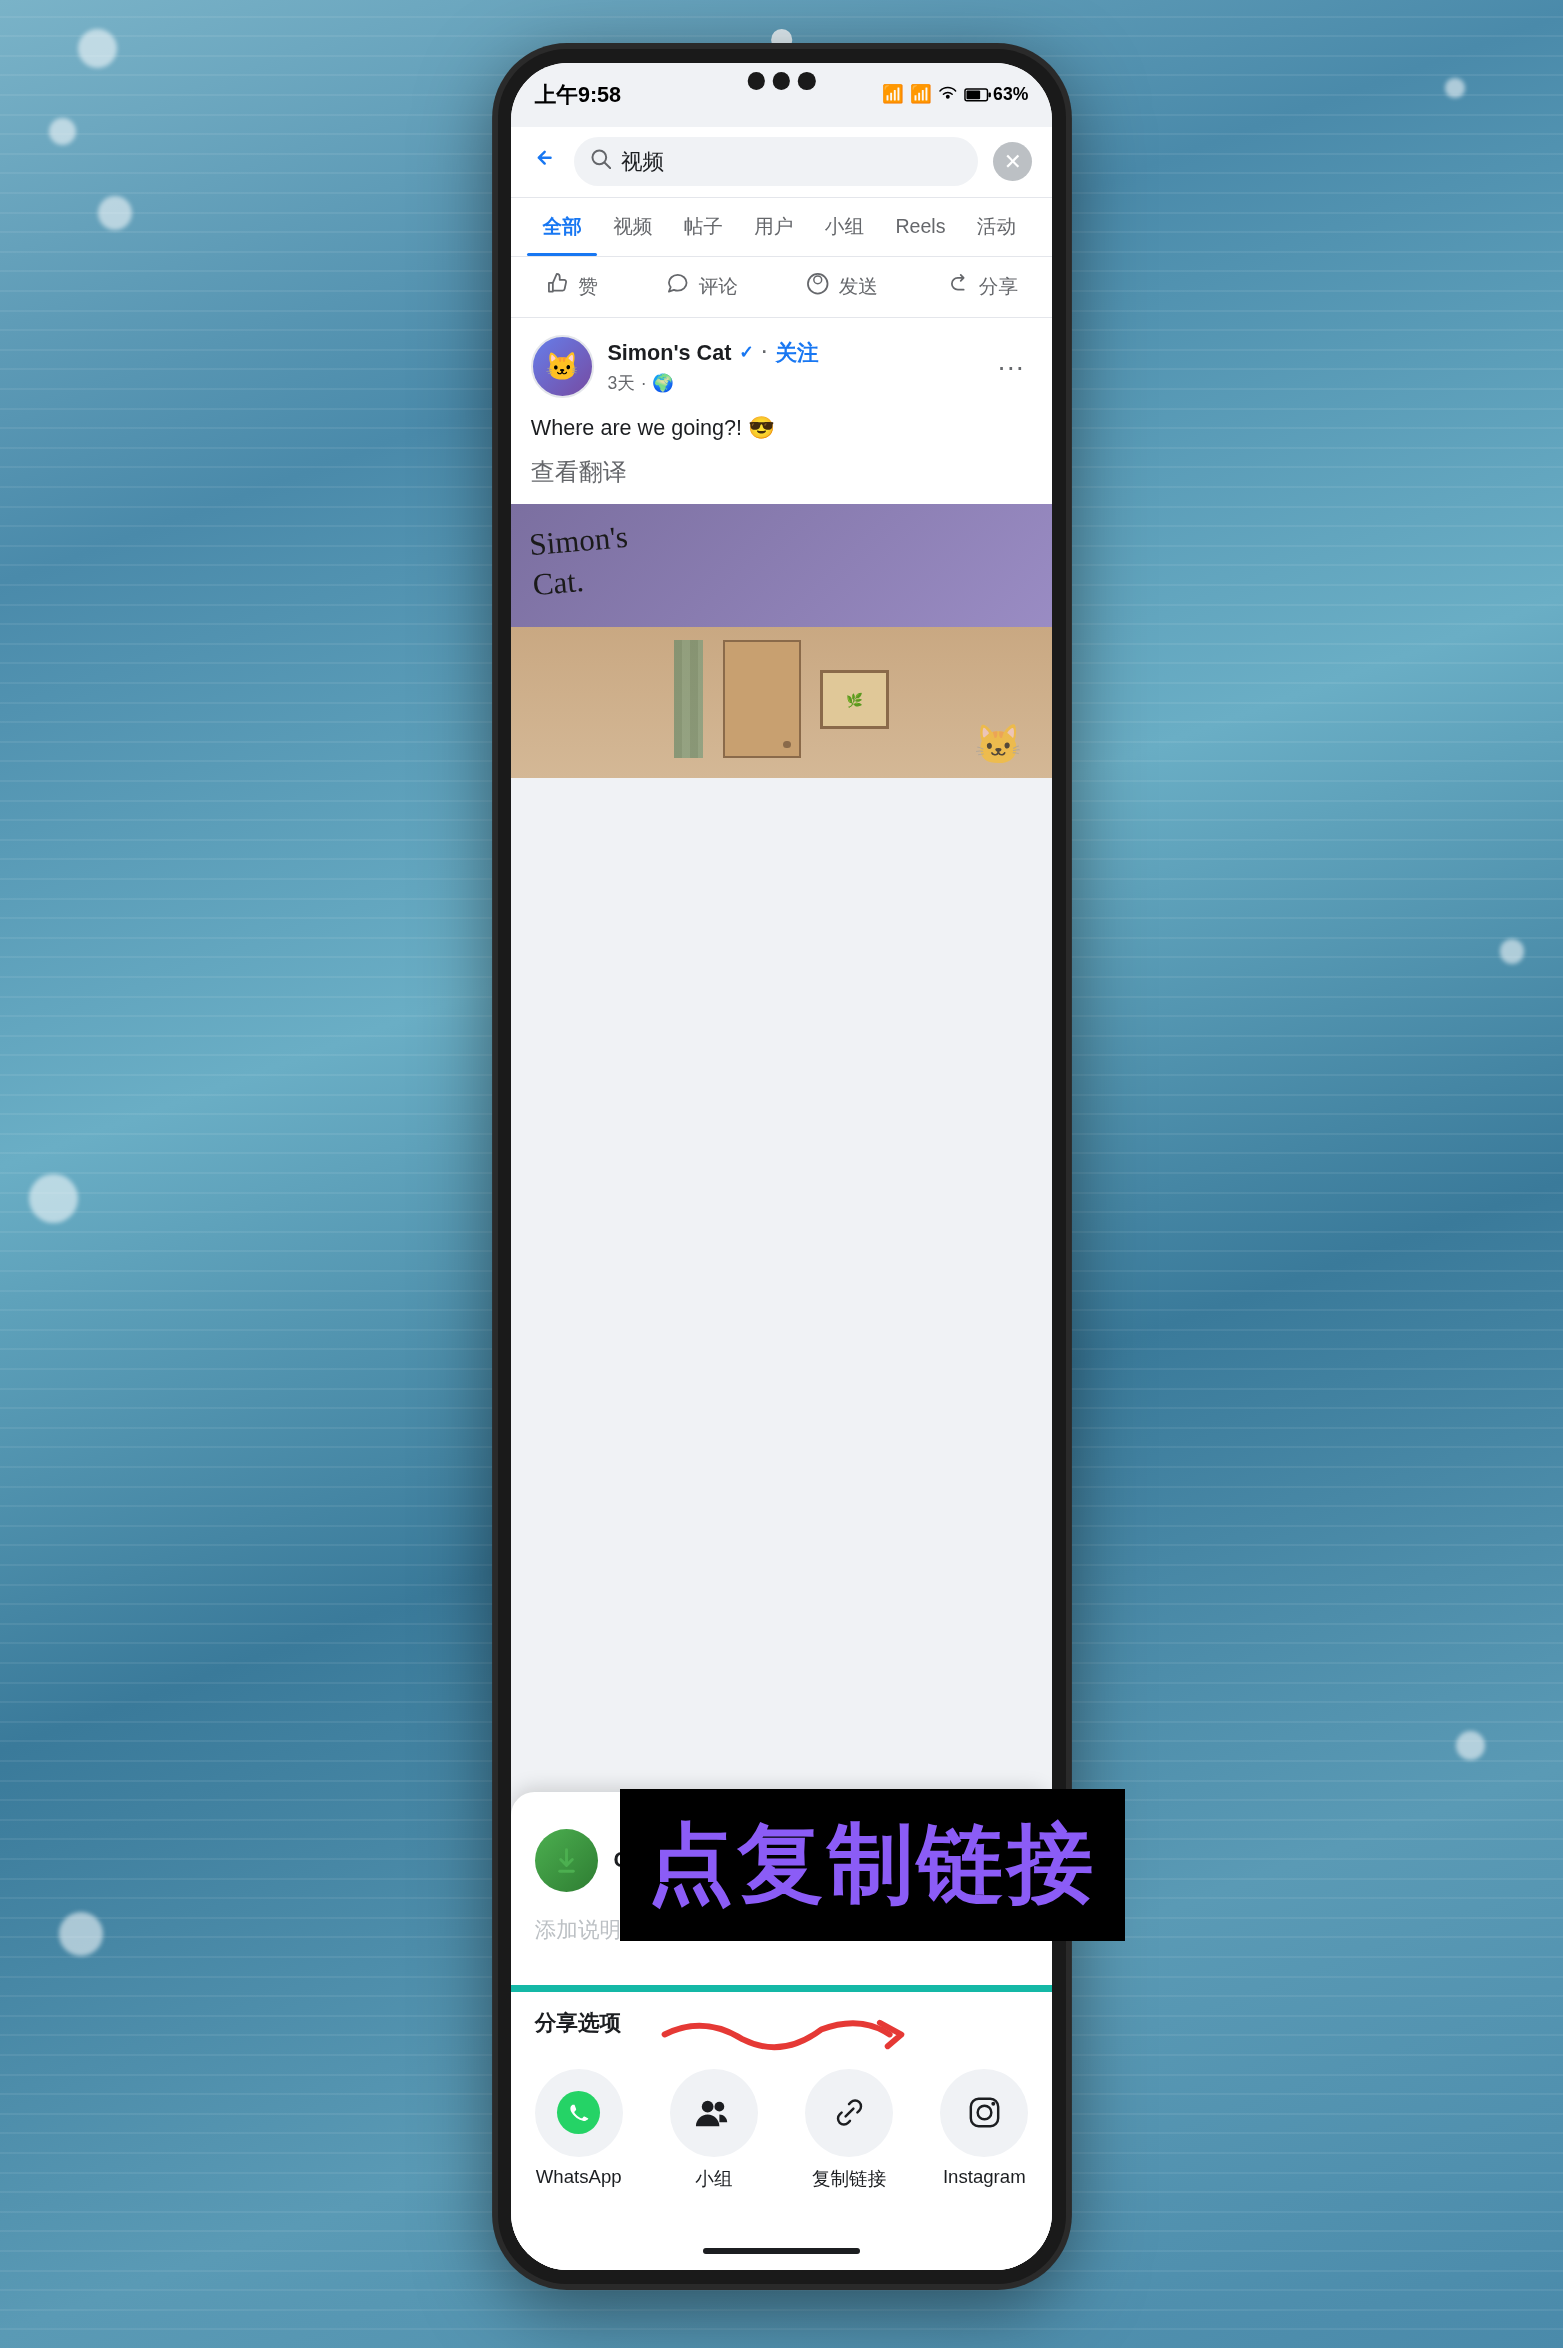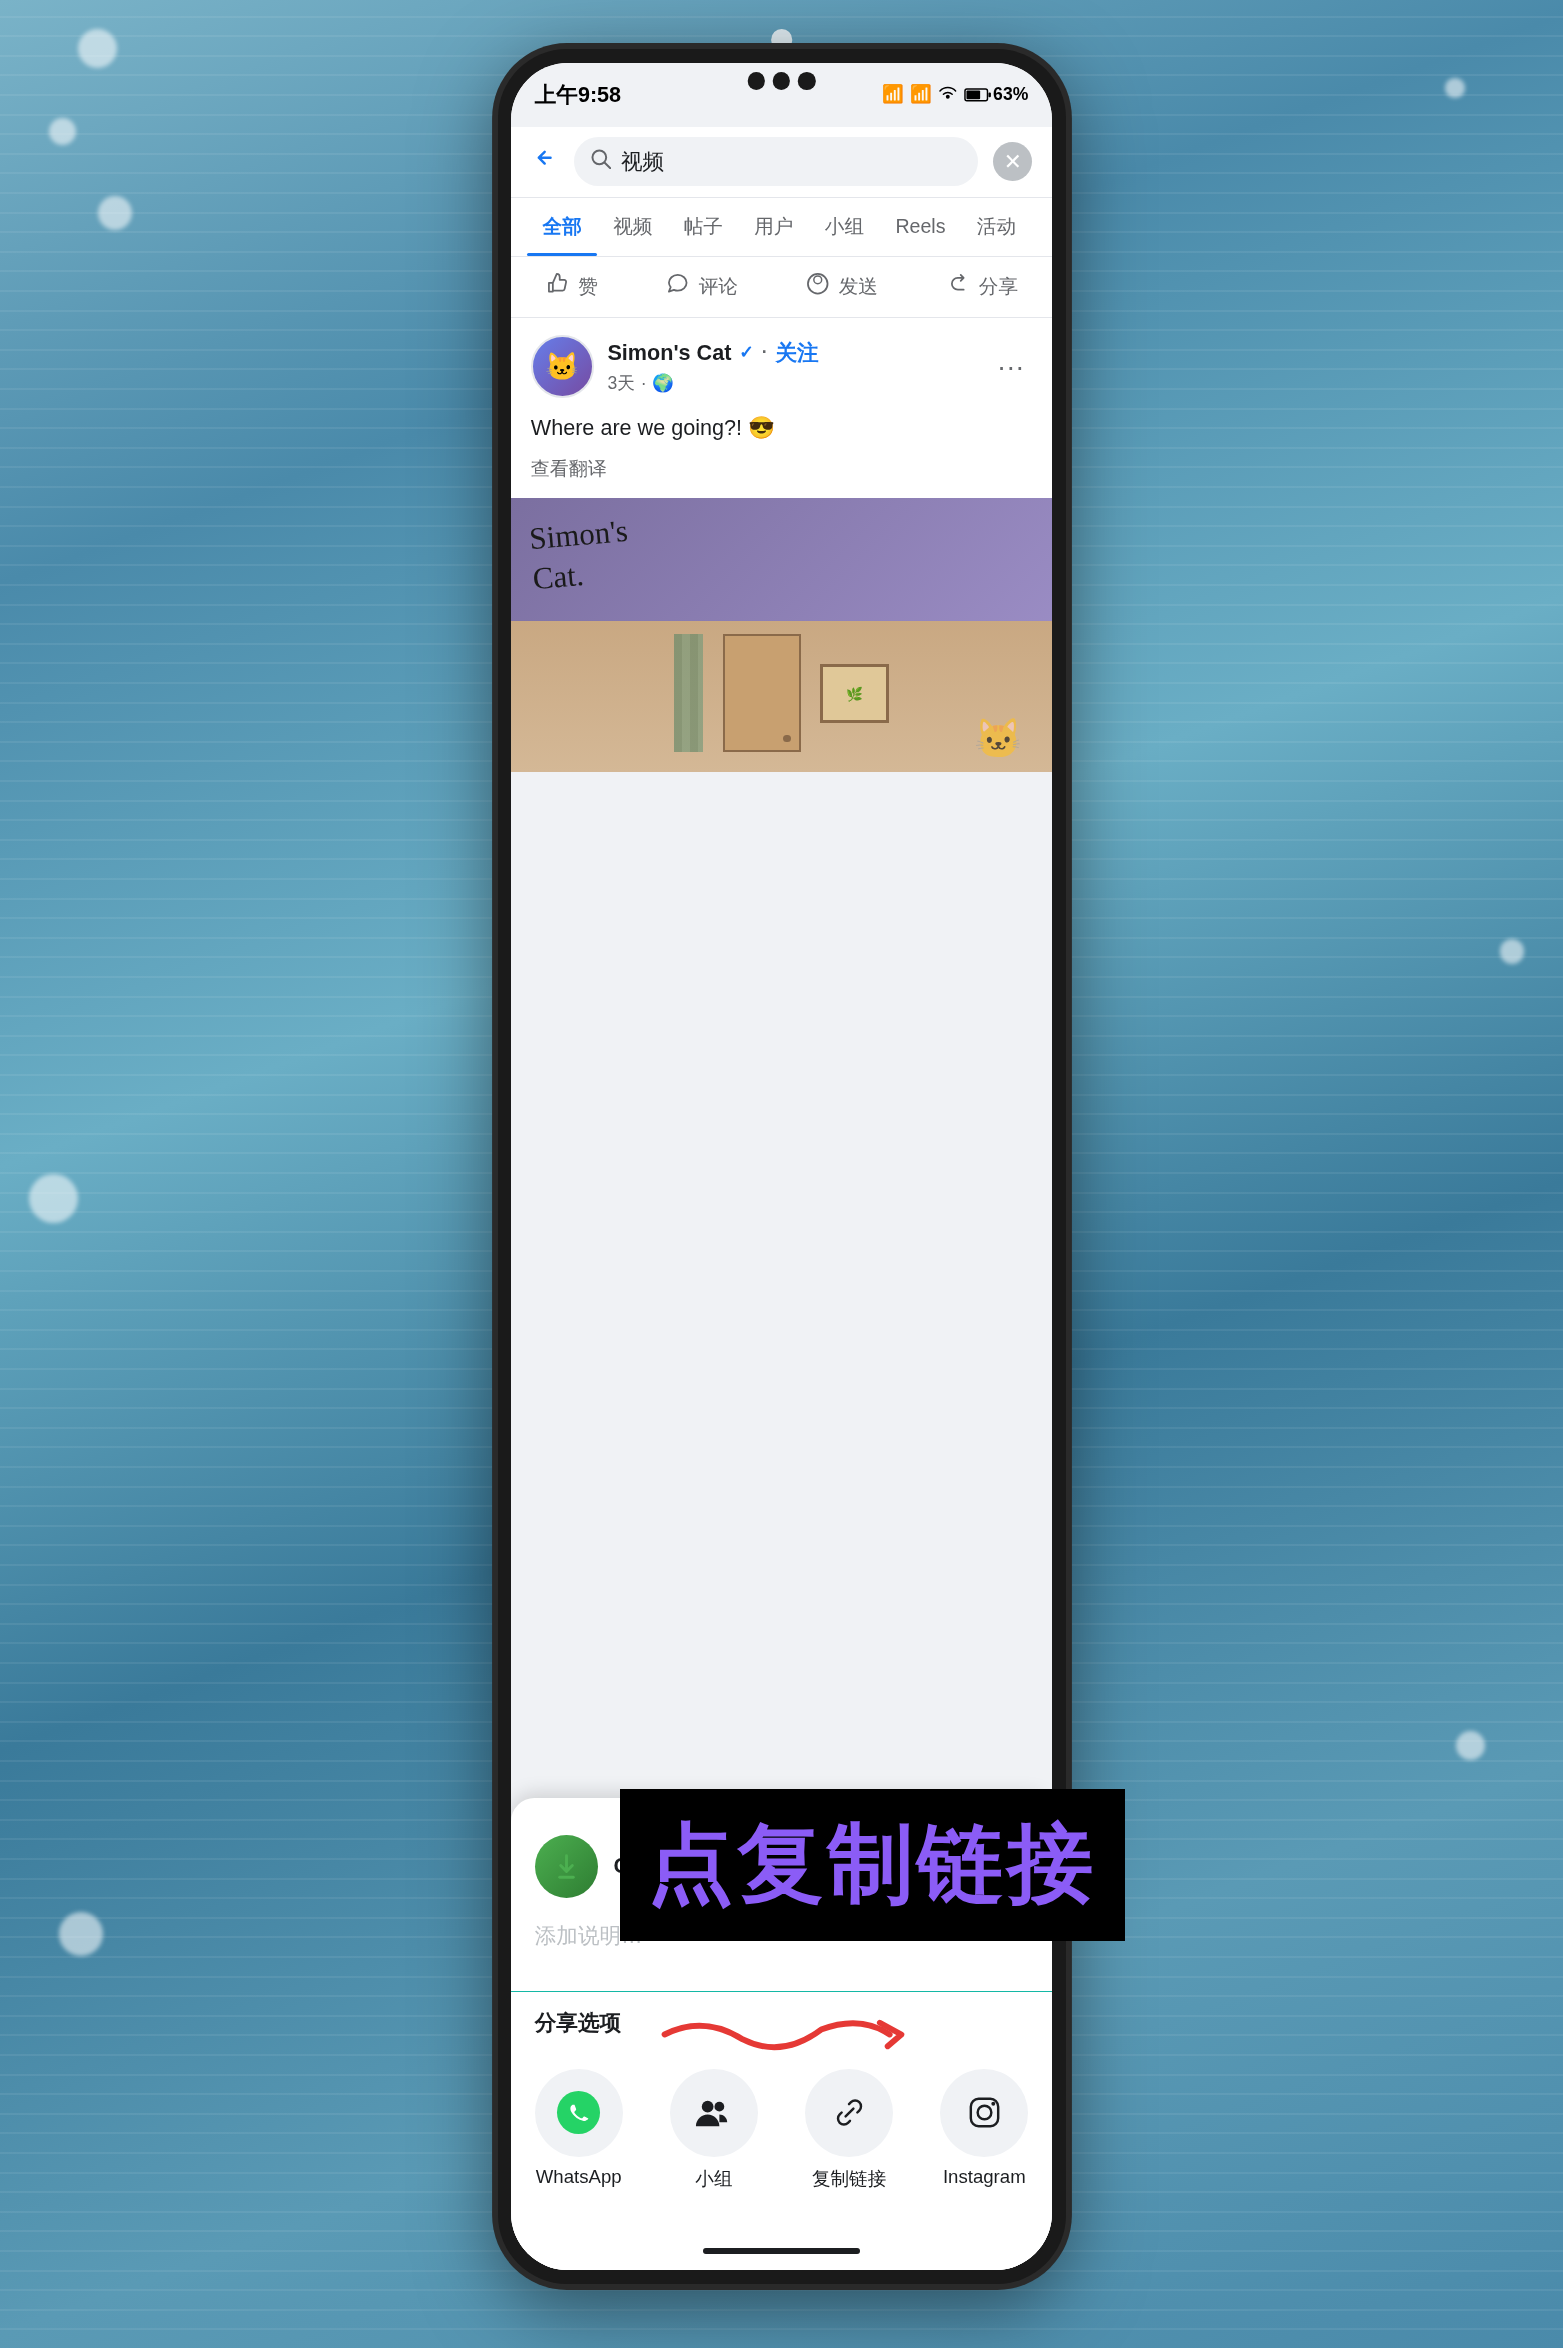--- a/index.html
+++ b/index.html
@@ -312,21 +312,21 @@
     }
 
     .post-text {
       padding: 3.9px 19.6px 11.8px;
       font-size: 21.6px;
       color: #1c1e21;
       line-height: 1.5;
     }
 
     .translate-link {
-      font-size: 19px;
+      font-size: 24px;
       color: #65676b;
       padding: 0 19.6px 15.7px;
       display: block;
     }
 
     
     .post-image {
       width: 100%;
       height: 274px;
       background: linear-gradient(180deg, #8b7db5 0%, #9b8dc5 40%, #c8a882 60%, #d4b896 100%);
@@ -409,21 +409,21 @@
       color: #bcc0c4;
       min-height: 78px;
     }
 
     
     .share-options-label {
       padding: 15.7px 23.5px 15.7px;
       font-size: 21.6px;
       font-weight: 700;
       color: #1c1e21;
-      border-top: 1px solid #14b8a6;
+      border-top: 7px solid #14b8a6;
     }
 
     .share-icons-row {
       display: flex;
       justify-content: space-between;
       padding: 15.7px 23.5px 39px;
     }
 
     .share-icon-item {
       display: flex;

